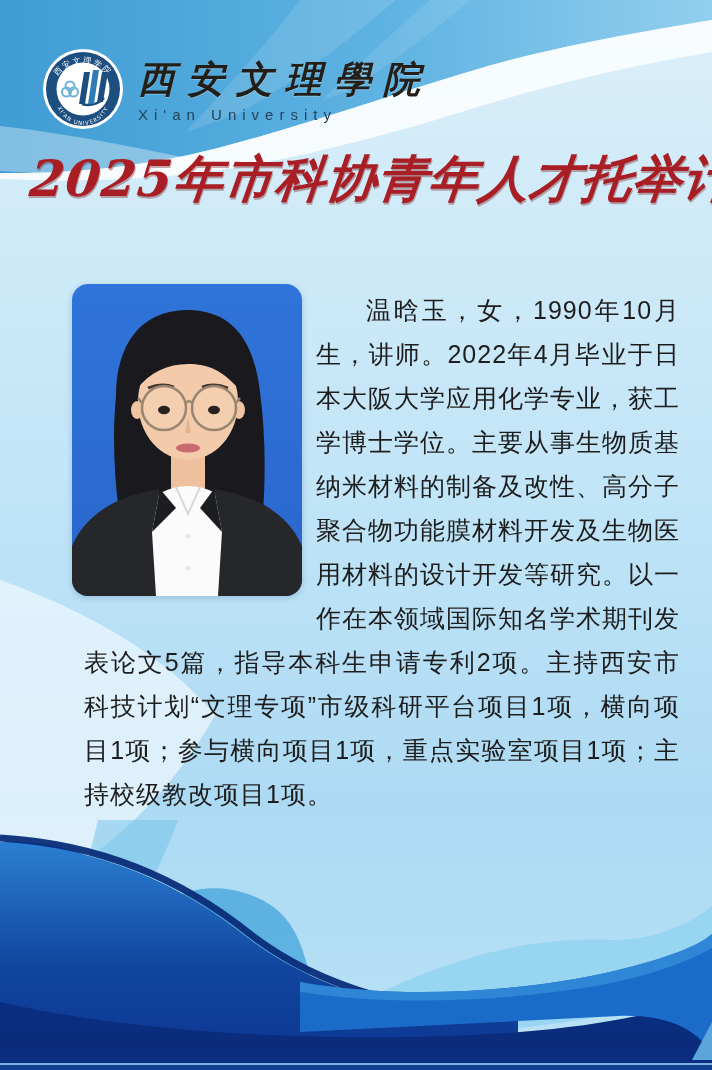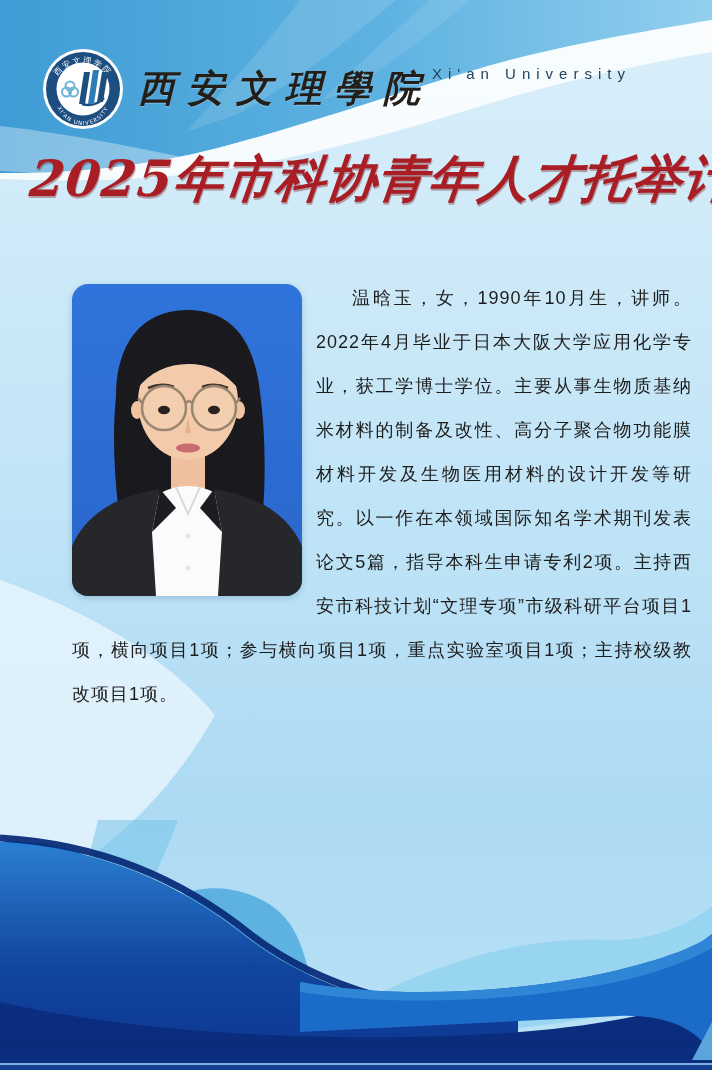--- a/index.html
+++ b/index.html
@@ -13,21 +13,21 @@
   svg{display:block;}
   .header-wave{position:absolute;top:0;left:0;}
   .left-wave{position:absolute;top:540px;left:0;}
   .bottom-wave{position:absolute;bottom:0;left:0;}
 
   .logo-row{
     position:absolute;top:48px;left:42px;
     display:flex;align-items:center;gap:14px;
   }
   .seal{width:82px;height:82px;}
-  .logo-text{display:flex;flex-direction:row;}
+  .logo-text{display:flex;flex-direction:column;}
   .name-zh{
     font-family:"DejaVu Serif","Liberation Serif",serif;
     font-size:37px;font-weight:700;font-style:italic;
     color:#241e18;letter-spacing:12px;white-space:nowrap;
     text-shadow:0 1px 0 rgba(255,255,255,.25);
   }
   .name-en{
     font-size:15px;color:#24435c;letter-spacing:6px;
     margin-top:1px;white-space:nowrap;
   }
@@ -46,22 +46,22 @@
   .bio-block{
     position:absolute;top:276px;left:72px;width:620px;
   }
   .photo{
     float:left;width:230px;height:312px;
     margin:8px 14px 8px 0;
     border-radius:16px;overflow:hidden;
     box-shadow:0 2px 6px rgba(40,90,140,.25);
   }
   .bio{
-    margin:0;
-    font-size:18px;line-height:44px;
+    margin:12px;
+    font-size:25px;line-height:44px;
     color:#1d1d1d;
     text-align:justify;text-justify:inter-ideograph;
     text-indent:2em;
     letter-spacing:1px;
   }
 </style>
 </head>
 <body>
 
 <div class="poster">

